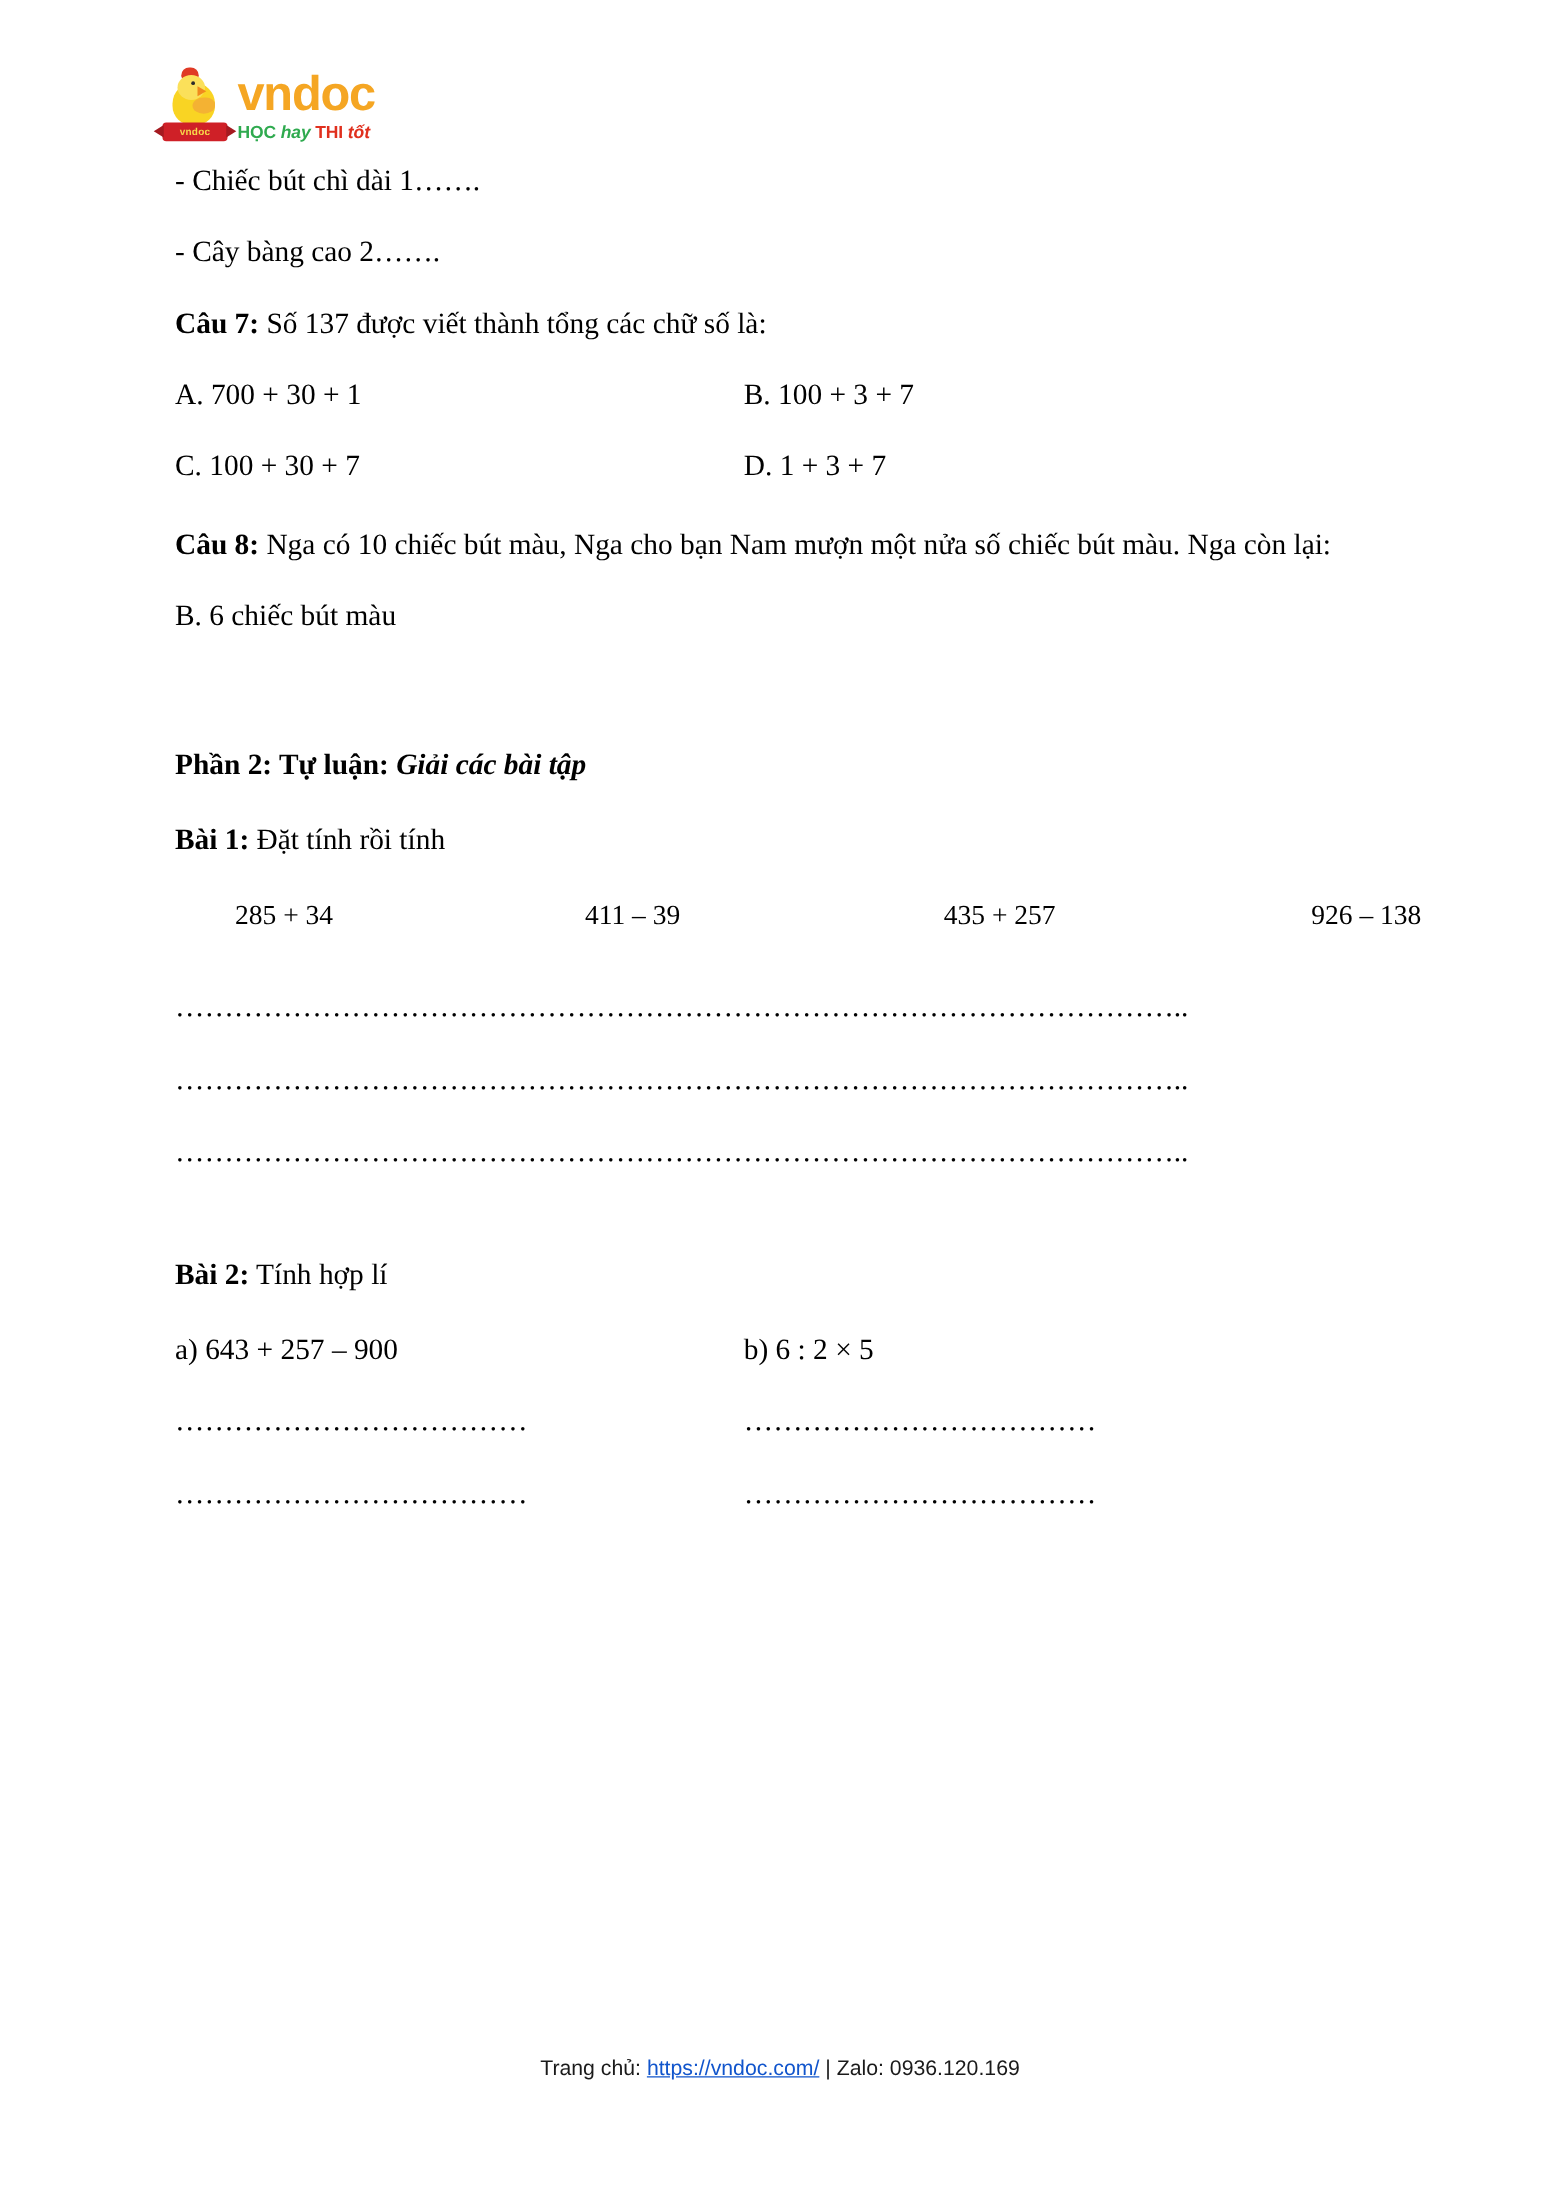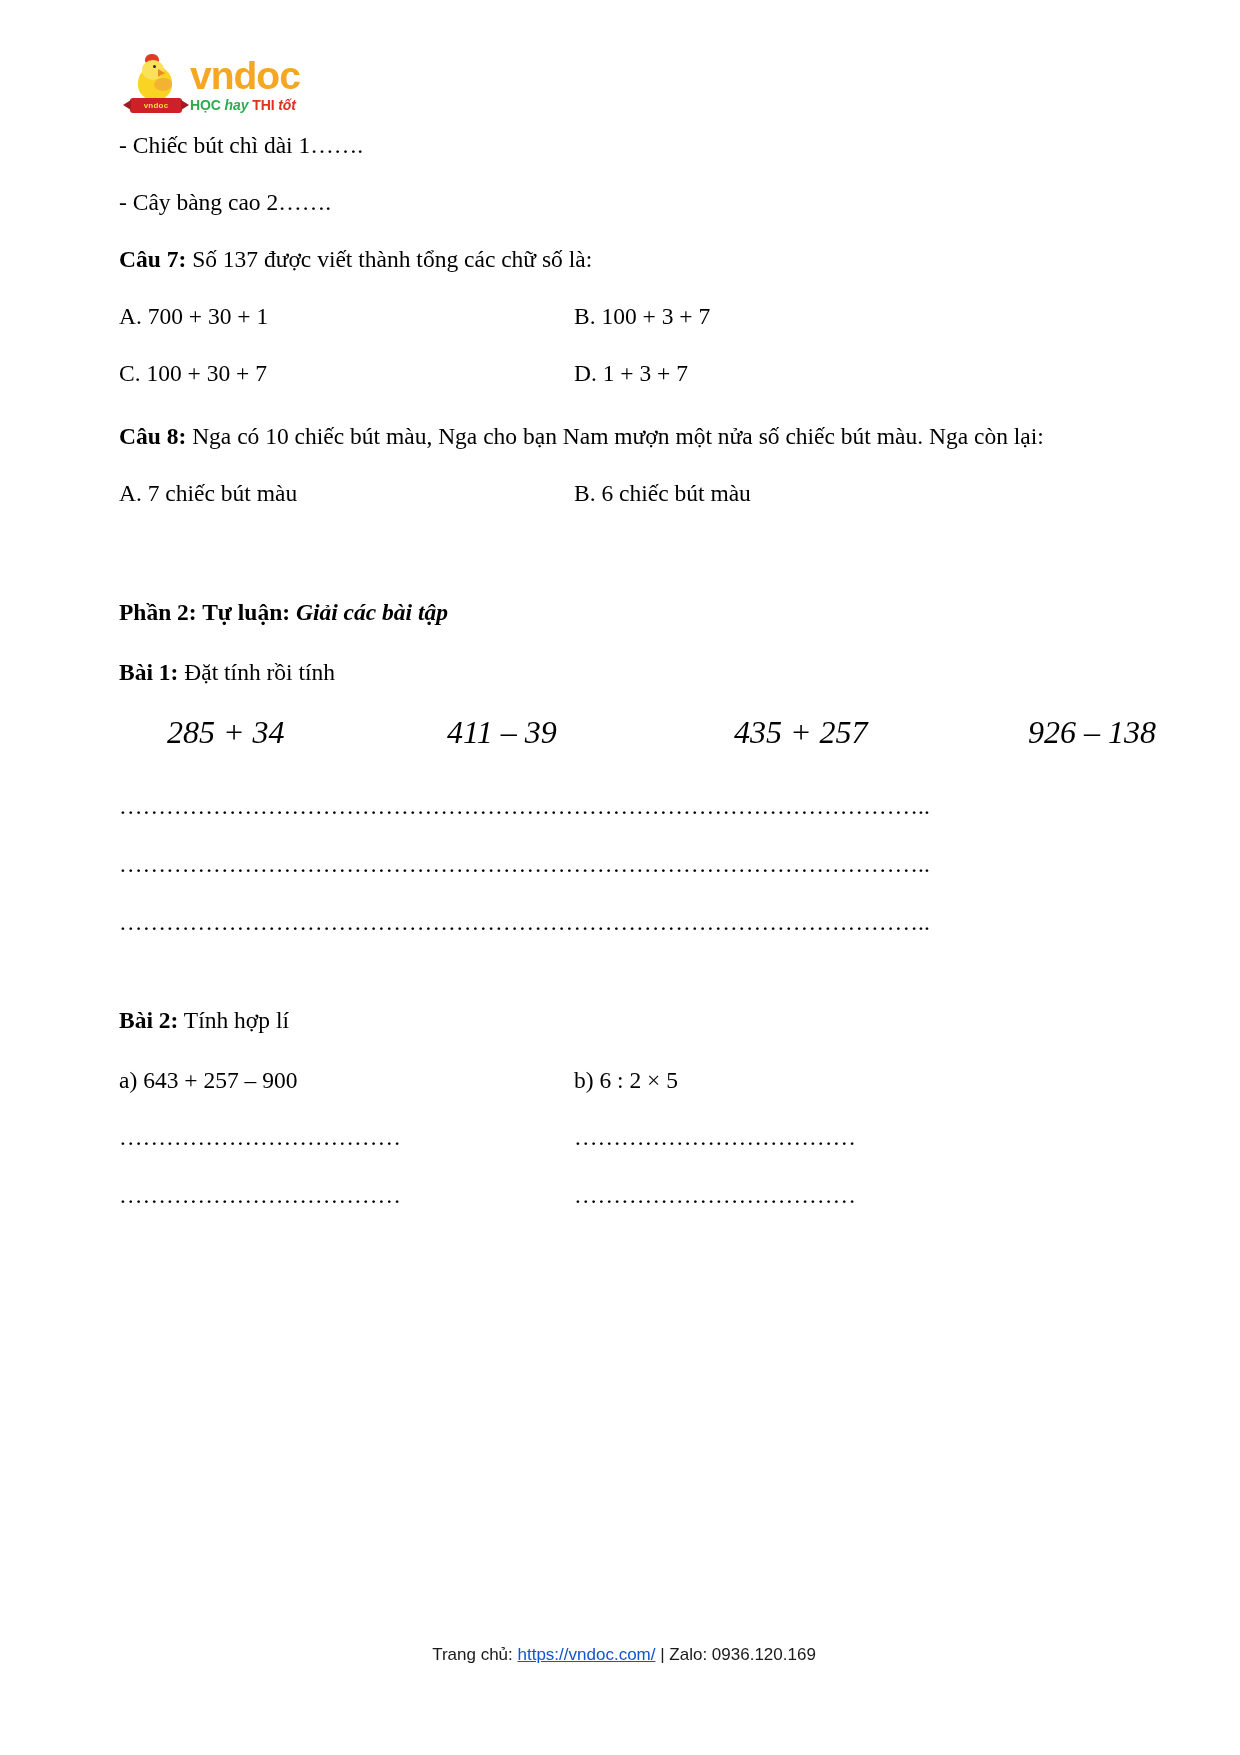--- a/index.html
+++ b/index.html
@@ -12,21 +12,21 @@
     width: 1240px;
     height: 1755px;
     background: #ffffff;
     margin: 0 auto;
     font-family: "Liberation Serif", "DejaVu Serif", serif;
     color: #000000;
     overflow: hidden;
   }
   .content {
     position: absolute;
-    left: 119px;
+    left: 140px;
     top: 0;
     width: 990px;
   }
 
   
   .logo-block {
     position: absolute;
     left: 128px;
     top: 52px;
     display: flex;
@@ -184,25 +184,24 @@
   .section-title {
     font-size: 23.5px;
     line-height: 30px;
     margin: 0 0 30px 0;
   }
   .bold { font-weight: bold; }
   .ital { font-style: italic; font-weight: bold; }
 
   .calc-row {
     display: flex;
-    font-size: 32px;
+    font-size: 22px;
     line-height: 30px;
     margin: 0 0 44px 0;
     padding-left: 48px;
-    font-style: italic;
   }
   .calc-cell { flex: 0 0 228px; }
   .calc-cell.c2 { padding-left: 52px; }
   .calc-cell.c3 { padding-left: 59px; }
   .calc-cell.c4 { padding-left: 66px; }
 
   .dots-long {
     font-size: 23.5px;
     line-height: 30px;
     margin: 0 0 28px 0;
@@ -272,21 +271,20 @@
       <span class="opt-b">B. 100 + 3 + 7</span>
     </div>
     <div class="opts">
       <span class="opt-a">C. 100 + 30 + 7</span>
       <span class="opt-b">D. 1 + 3 + 7</span>
     </div>
 
     <p class="para"><span class="q-head">Câu 8:</span><span> Nga có 10 chiếc bút màu, Nga cho bạn Nam mượn một nửa số chiếc bút màu. Nga còn lại:</span></p>
 
     <div class="opts">
-      <span class="opt-a">A. 7 chiếc bút màu</span>
       <span class="opt-b">B. 6 chiếc bút màu</span>
     </div>
 
     <div class="spacer-lg"></div>
 
     <p class="section-title"><span class="bold">Phần 2: Tự luận:</span><span class="ital"> Giải các bài tập</span></p>
 
     <p class="section-title"><span class="bold">Bài 1:</span><span> Đặt tính rồi tính</span></p>
 
     <div class="calc-row">

